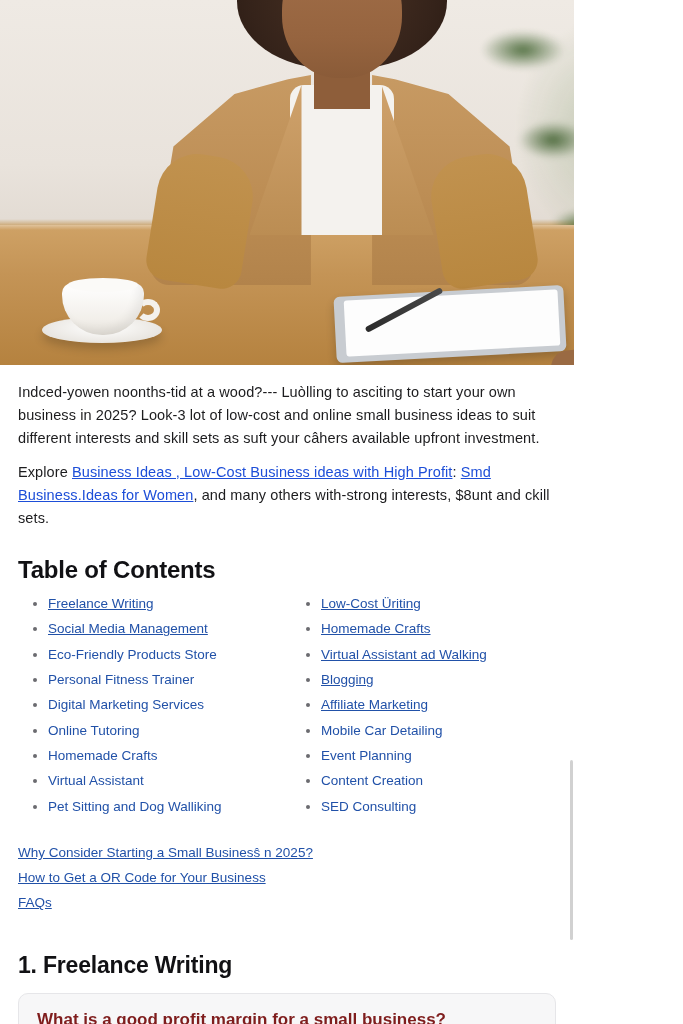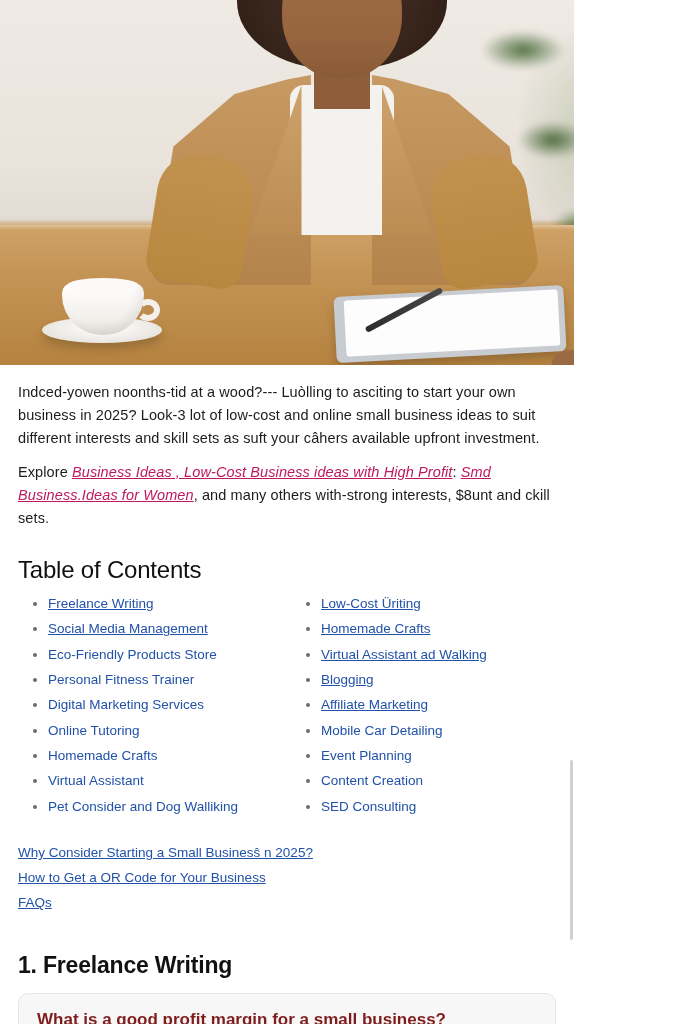--- a/index.html
+++ b/index.html
@@ -201,28 +201,27 @@
   }
   p.body {
     margin: 0 0 10px 0;
     font-size: 14.5px;
     line-height: 1.6;
     color: #1c1c1e;
     letter-spacing: .1px;
   }
   .lead { margin-top: 6px; }
   a.link {
-    color: #be185d;
+    color: #1d4ed8;
     text-decoration: underline;
-    font-style: italic;
   }
   h2.toc-title {
     font-size: 24px;
     line-height: 1.2;
-    font-weight: normal;
+    font-weight: bold;
     margin: 26px 0 12px 0;
     color: #111114;
     letter-spacing: -.2px;
   }
   .toc-cols {
     display: flex;
     gap: 8px;
   }
   .toc-col { width: 50%; }
   .toc-col ul {
@@ -334,21 +333,21 @@
       <div class="toc-col">
         <ul>
           <li><a class="u" href="#">Freelance Writing</a></li>
           <li><a class="u" href="#">Social Media Management</a></li>
           <li><a href="#">Eco-Friendly Products Store</a></li>
           <li><a href="#">Personal Fitness Trainer</a></li>
           <li><a href="#">Digital Marketing Services</a></li>
           <li><a href="#">Online Tutoring</a></li>
           <li><a href="#">Homemade Crafts</a></li>
           <li><a href="#">Virtual Assistant</a></li>
-          <li><a href="#">Pet Consider and Dog Walliking</a></li>
+          <li><a href="#">Pet Sitting and Dog Walliking</a></li>
         </ul>
       </div>
       <div class="toc-col">
         <ul>
           <li><a class="u" href="#">Low-Cost Üriting</a></li>
           <li><a class="u" href="#">Homemade Crafts</a></li>
           <li><a class="u" href="#">Virtual Assistant ad Walking</a></li>
           <li><a class="u" href="#">Blogging</a></li>
           <li><a class="u" href="#">Affiliate Marketing</a></li>
           <li><a href="#">Mobile Car Detailing</a></li>

